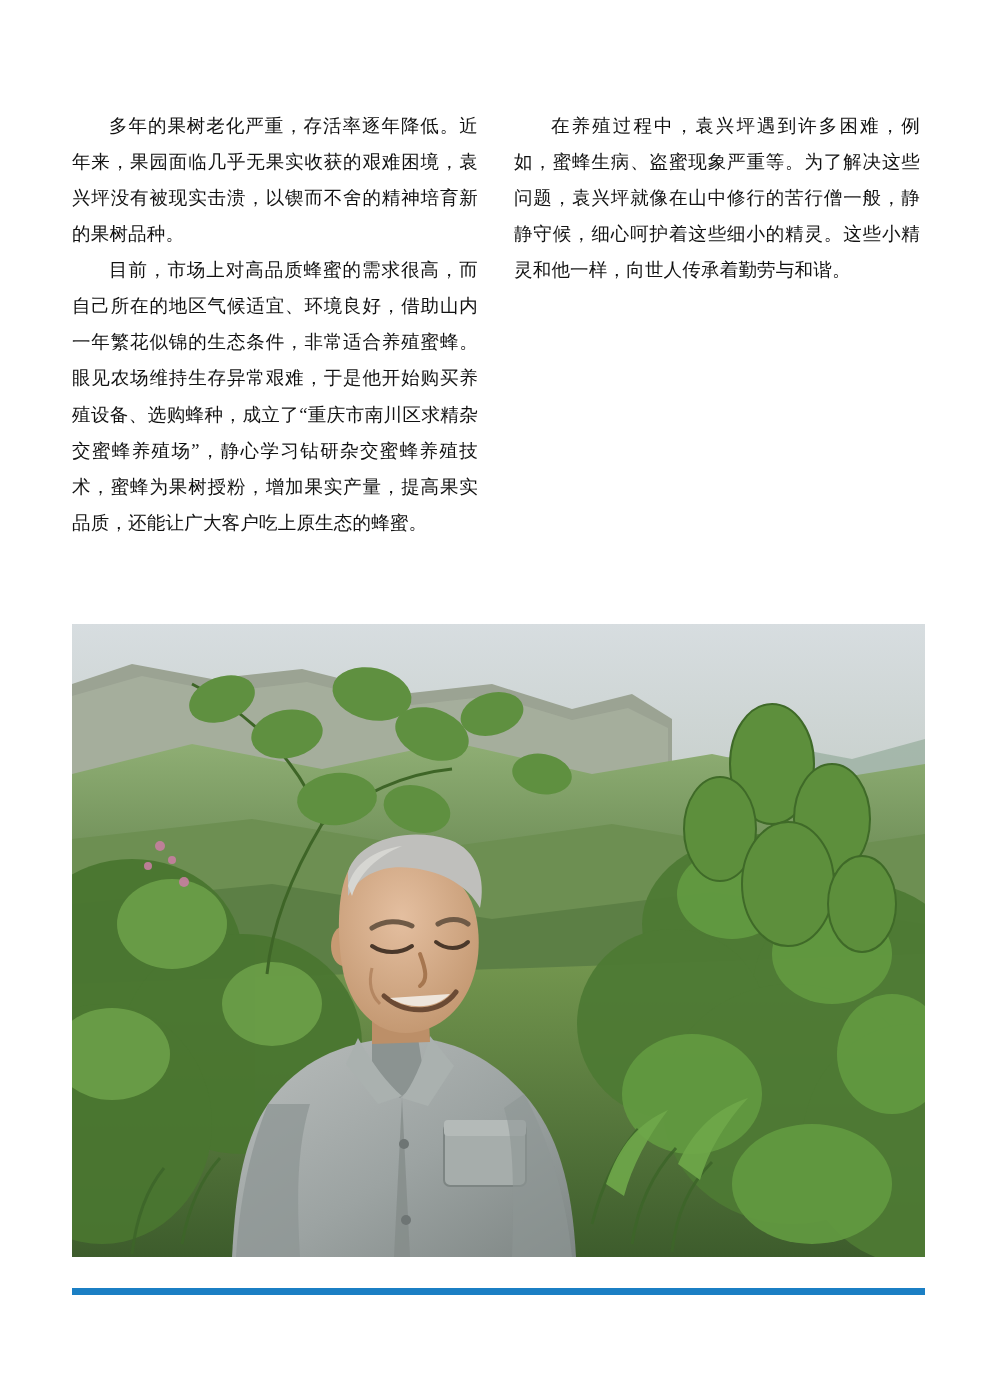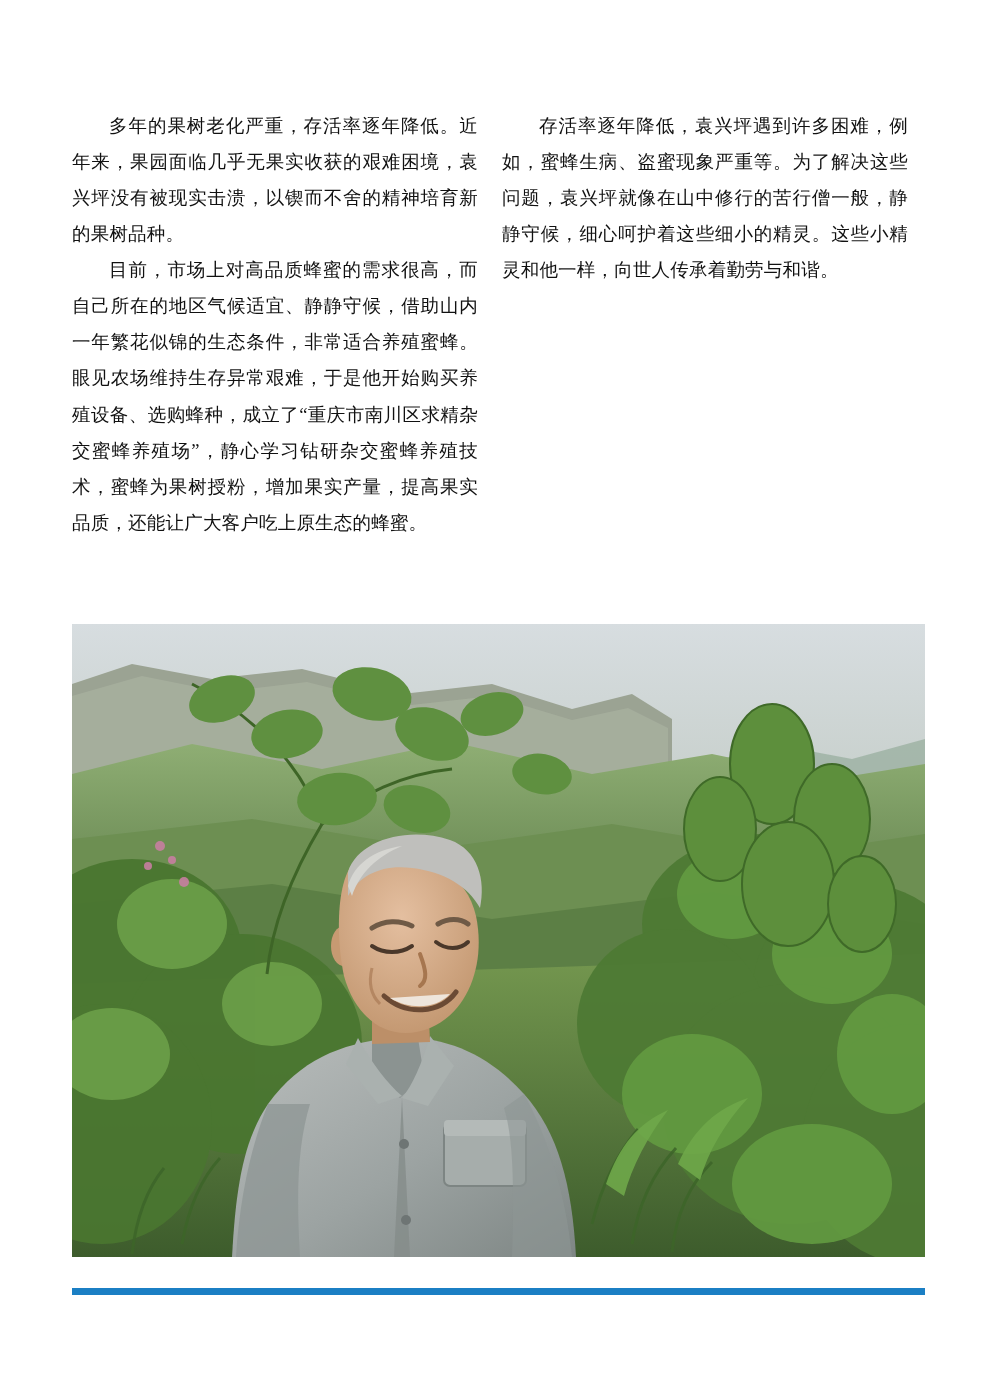--- a/index.html
+++ b/index.html
@@ -21,21 +21,21 @@
     width: 989px;
     height: 1400px;
     background: #ffffff;
   }
   .columns {
     position: absolute;
     left: 72px;
     top: 108px;
     width: 853px;
     display: flex;
-    gap: 24px;
+    gap: 36px;
   }
   .col {
     width: 406px;
   }
   p.body-par {
     margin: 0 0 0 0;
     font-size: 18.5px;
     line-height: 1.95;
     text-align: justify;
     text-justify: inter-ideograph;
@@ -70,24 +70,24 @@
   }
 </style>
 </head>
 <body>
 
 <div class="page">
 
   <div class="columns">
     <div class="col">
       <p class="body-par">多年的果树老化严重，存活率逐年降低。近年来，果园面临几乎无果实收获的艰难困境，袁兴坪没有被现实击溃，以锲而不舍的精神培育新的果树品种。</p>
-      <p class="body-par">目前，市场上对高品质蜂蜜的需求很高，而自己所在的地区气候适宜、静静守候，借助山内一年繁花似锦的生态条件，非常适合养殖蜜蜂。眼见农场维持生存异常艰难，于是他开始购买养殖设备、选购蜂种，成立了“重庆市南川区求精杂交蜜蜂养殖场”，静心学习钻研杂交蜜蜂养殖技术，蜜蜂为果树授粉，增加果实产量，提高果实品质，还能让广大客户吃上原生态的蜂蜜。</p>
+      <p class="body-par">目前，市场上对高品质蜂蜜的需求很高，而自己所在的地区气候适宜、环境良好，借助山内一年繁花似锦的生态条件，非常适合养殖蜜蜂。眼见农场维持生存异常艰难，于是他开始购买养殖设备、选购蜂种，成立了“重庆市南川区求精杂交蜜蜂养殖场”，静心学习钻研杂交蜜蜂养殖技术，蜜蜂为果树授粉，增加果实产量，提高果实品质，还能让广大客户吃上原生态的蜂蜜。</p>
     </div>
     <div class="col">
-      <p class="body-par">存活率逐年降低，袁兴坪遇到许多困难，例如，蜜蜂生病、盗蜜现象严重等。为了解决这些问题，袁兴坪就像在山中修行的苦行僧一般，静静守候，细心呵护着这些细小的精灵。这些小精灵和他一样，向世人传承着勤劳与和谐。</p>
+      <p class="body-par">在养殖过程中，袁兴坪遇到许多困难，例如，蜜蜂生病、盗蜜现象严重等。为了解决这些问题，袁兴坪就像在山中修行的苦行僧一般，静静守候，细心呵护着这些细小的精灵。这些小精灵和他一样，向世人传承着勤劳与和谐。</p>
     </div>
   </div>
 
   <div class="photo-frame">
     <svg viewBox="0 0 853 633" preserveAspectRatio="none">
       <defs>
         <linearGradient id="sky" x1="0" y1="0" x2="0" y2="1">
           <stop offset="0%" stop-color="#d7dde0"></stop>
           <stop offset="100%" stop-color="#c3ccc6"></stop>
         </linearGradient>

